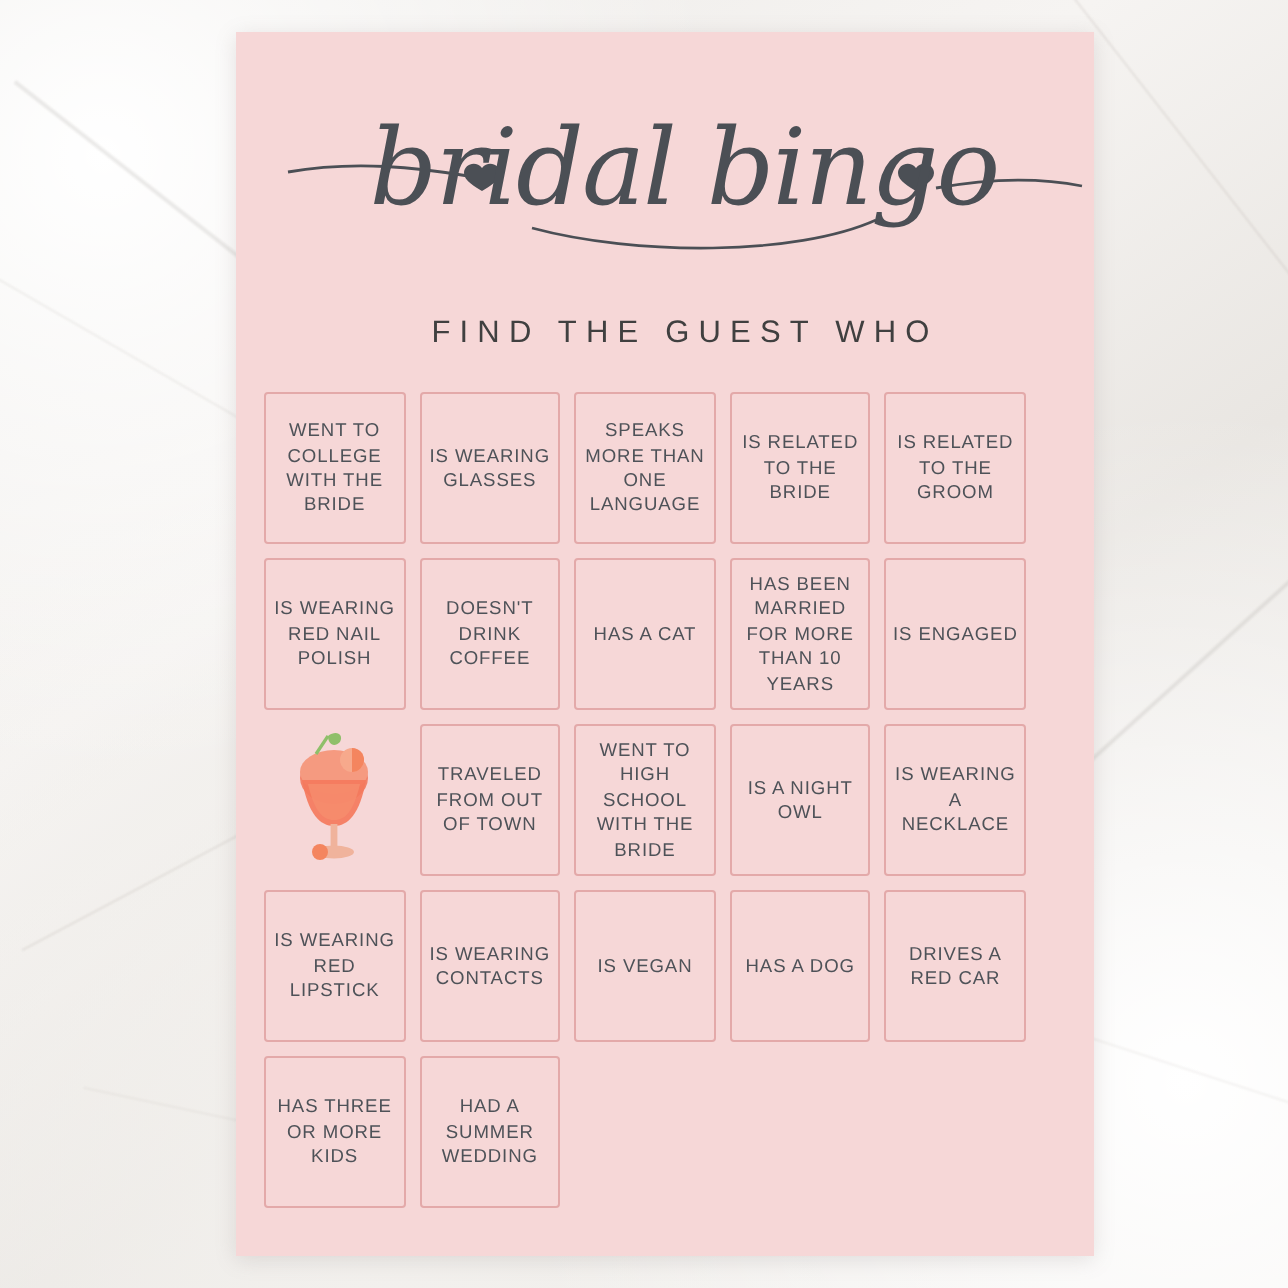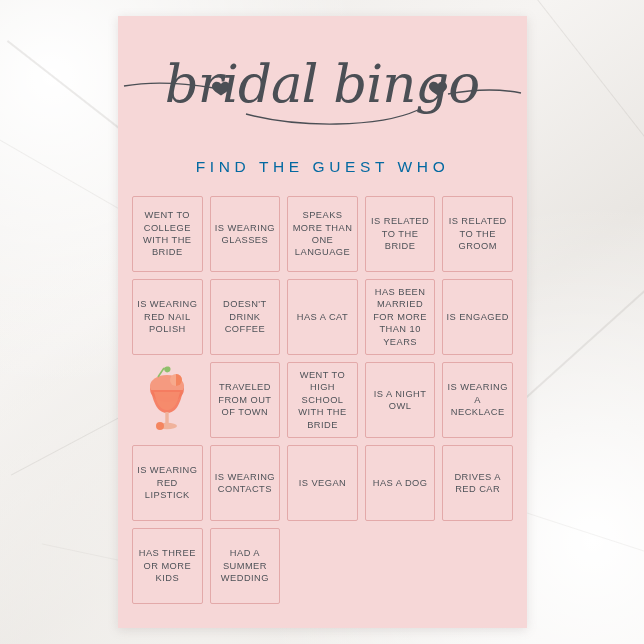--- a/index.html
+++ b/index.html
@@ -40,20 +40,21 @@
 
   
   #flyer {
     position: absolute;
     left: 118px;
     top: 16px;
     width: 409px;
     height: 612px;
     background: #f6d7d7;
     box-shadow: 0 2px 10px rgba(120,110,110,0.18);
+    padding-left: 20px;
   }
 
   
   #title-block {
     position: relative;
     height: 120px;
   }
   #title-svg {
     position: absolute;
     left: 0;
@@ -65,21 +66,21 @@
     font-family: "DejaVu Serif", serif;
     font-style: italic;
     font-size: 53px;
     fill: #4b4f55;
     letter-spacing: -1px;
   }
   #subtitle {
     text-align: center;
     font-size: 15.5px;
     letter-spacing: 4.6px;
-    color: #0369a1;
+    color: #404040;
     font-family: "Liberation Sans", sans-serif;
     margin-top: 22px;
   }
 
   
   #grid {
     position: absolute;
     left: 14px;
     top: 180px;
     width: 381px;

